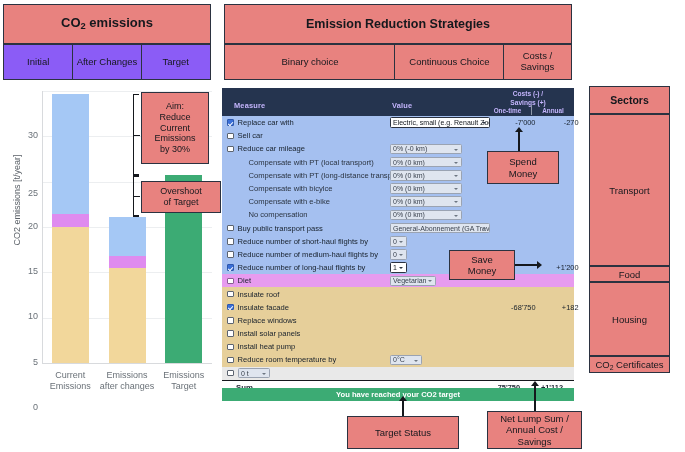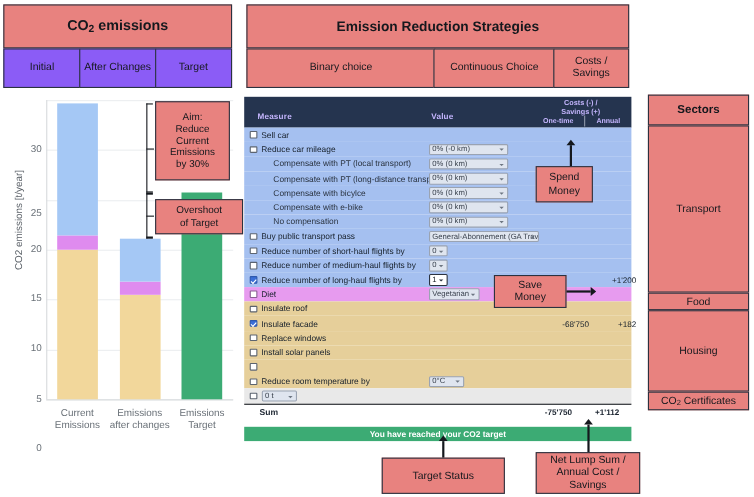--- a/index.html
+++ b/index.html
@@ -132,21 +132,21 @@
   #sumrow .measure { padding-left:14px; }
 
   #statusbar {
     position:absolute; left:222px; top:388px; width:352px; height:12.5px;
     background:#3cab74; color:#ffffff; font-size:7.6px; font-weight:bold;
     display:flex; align-items:center; justify-content:center;
   }
 
   
   .sector {
-    position:absolute; left:589px; width:92px;
+    position:absolute; left:589px; width:81px;
     background:#e8827f; border:1.6px solid #2b3240;
     display:flex; align-items:center; justify-content:center;
     font-size:9.5px; color:#15181d; text-align:center;
   }
   .sector.bold { font-weight:bold; font-size:10.5px; }
 
   
   .arrow-stem { position:absolute; background:#15181d; }
   .arrow-head { position:absolute; width:0; height:0; }
   .arrow-up   { border-left:4px solid transparent; border-right:4px solid transparent; border-bottom:5.5px solid #15181d; }
@@ -219,20 +219,27 @@
   <div id="thead">
     <div class="h-measure">Measure</div>
     <div class="h-value">Value</div>
     <div class="h-costs">Costs (-) /<br>Savings (+)</div>
     <div class="h-divider"></div>
     <div class="h-onetime">One-time</div>
     <div class="h-annual">Annual</div>
   </div>
   <div id="tbody">
       <div class="trow transport">
+        <span class="chk checked"></span>
+        <span class="measure">Replace car with</span>
+        <span class="valcell"><span class="sel active" style="width:100px;">Electric, small (e.g. Renault Zoe)</span></span>
+        <span class="onetime">-7'000</span>
+        <span class="annual">-270</span>
+      </div>
+      <div class="trow transport">
         <span class="chk"></span>
         <span class="measure">Sell car</span>
         <span class="valcell"></span>
         <span class="onetime"></span>
         <span class="annual"></span>
       </div>
       <div class="trow transport">
         <span class="chk"></span>
         <span class="measure">Reduce car mileage</span>
         <span class="valcell"><span class="sel" style="width:72px;">0% (-0 km)</span></span>
@@ -332,20 +339,21 @@
       </div>
       <div class="trow housing">
         <span class="chk"></span>
         <span class="measure">Install solar panels</span>
         <span class="valcell"></span>
         <span class="onetime"></span>
         <span class="annual"></span>
       </div>
       <div class="trow housing">
         <span class="chk"></span>
+        <span class="measure">Install heat pump</span>
         <span class="valcell"></span>
         <span class="onetime"></span>
         <span class="annual"></span>
       </div>
       <div class="trow housing">
         <span class="chk"></span>
         <span class="measure">Reduce room temperature by</span>
         <span class="valcell"><span class="sel" style="width:32px;">0°C</span></span>
         <span class="onetime"></span>
         <span class="annual"></span>
@@ -367,21 +375,21 @@
 <div id="statusbar">You have reached your CO2 target</div>
 
 <div class="sector bold" style="top:86px;height:28px">Sectors</div>
 <div class="sector" style="top:114px;height:152px">Transport</div>
 <div class="sector" style="top:266px;height:16px">Food</div>
 <div class="sector" style="top:282px;height:74px">Housing</div>
 <div class="sector" style="top:356px;height:17px">
   <span>CO<sub>2</sub> Certificates</span>
 </div>
 
-<div class="anno abs" style="left:487px;top:151px;width:52px;height:33px;">
+<div class="anno abs" style="left:487px;top:151px;width:72px;height:33px;">
   <span>Spend<br>Money</span>
 </div>
 <div class="arrow-stem" style="left:518px;top:132px;width:1.6px;height:19px;"></div>
 <div class="arrow-head arrow-up" style="left:514.5px;top:127px;"></div>
 
 <div class="anno abs" style="left:449px;top:250px;width:66px;height:30px;">
   <span>Save<br>Money</span>
 </div>
 <div class="arrow-stem" style="left:515px;top:264px;width:22px;height:1.6px;"></div>
 <div class="arrow-head arrow-right" style="left:537px;top:260.8px;"></div>

